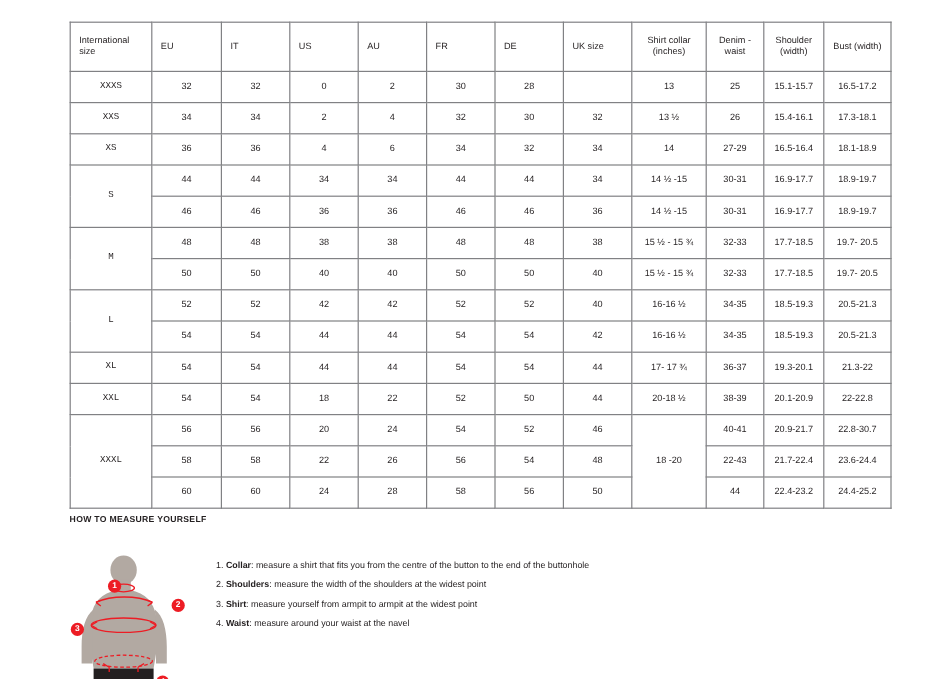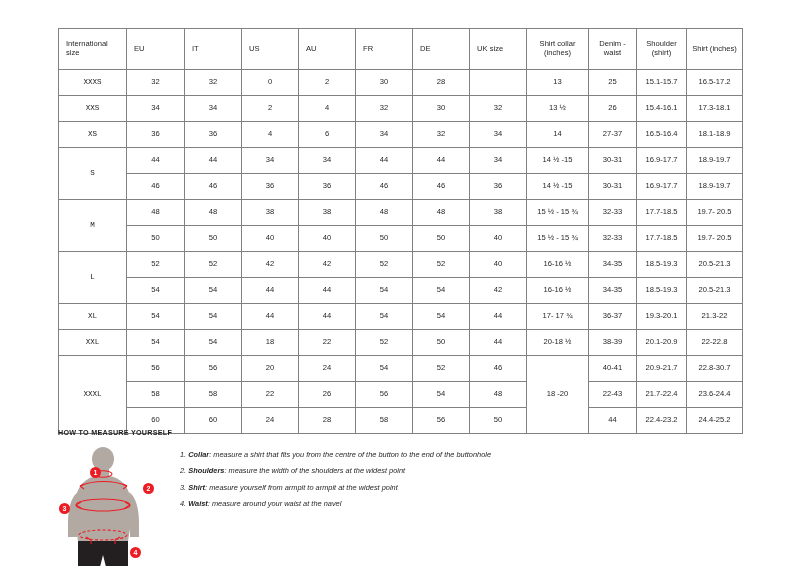--- a/index.html
+++ b/index.html
@@ -18,21 +18,21 @@
   #page {
     position: relative;
     width: 787px;
     height: 566px;
   }
 
   
   #size-table-wrap {
     position: absolute;
     left: 58px;
-    top: 28px;
+    top: 18px;
     width: 672px;
   }
   table.size-table {
     border-collapse: collapse;
     width: 672px;
     table-layout: fixed;
   }
   table.size-table td,
   table.size-table th {
     border: 1px solid #808184;
@@ -76,21 +76,21 @@
     position: absolute;
     left: 58px;
     top: 428px;
     width: 700px;
   }
   #measure-title {
     font-size: 7.2px;
     font-weight: bold;
     letter-spacing: 0.25px;
     color: #231f20;
-    margin-bottom: 8px;
+    margin-bottom: 24px;
   }
   #measure-body {
     position: relative;
     display: flex;
     align-items: flex-start;
   }
   #figure-box {
     position: relative;
     width: 110px;
     height: 130px;
@@ -98,21 +98,20 @@
   }
   #instructions {
     margin-left: 12px;
     margin-top: 6px;
   }
   .instr {
     font-size: 7.4px;
     line-height: 1.0;
     margin-bottom: 9px;
     color: #231f20;
-    font-style: italic;
   }
   .instr b { font-weight: bold; }
 
   
   .fig-svg { position: absolute; left: 0; top: 0; }
 
   .bullet {
     position: absolute;
     width: 11px;
     height: 11px;
@@ -155,22 +154,22 @@
           <th class="pad-left">International size</th>
           <th class="pad-left">EU</th>
           <th class="pad-left">IT</th>
           <th class="pad-left">US</th>
           <th class="pad-left">AU</th>
           <th class="pad-left">FR</th>
           <th class="pad-left">DE</th>
           <th class="pad-left">UK size</th>
           <th>Shirt collar (inches)</th>
           <th>Denim - waist</th>
-          <th>Shoulder (shirt)</th>
-          <th>Shirt (inches)</th>
+          <th>Shoulder (width)</th>
+          <th>Bust (width)</th>
         </tr>
       </thead>
       <tbody>
 
         <tr>
           <td class="grp">XXXS</td>
           <td>32</td>
           <td>32</td>
           <td>0</td>
           <td>2</td>
@@ -201,21 +200,21 @@
         <tr>
           <td class="grp">XS</td>
           <td>36</td>
           <td>36</td>
           <td>4</td>
           <td>6</td>
           <td>34</td>
           <td>32</td>
           <td>34</td>
           <td>14</td>
-          <td>27-37</td>
+          <td>27-29</td>
           <td>16.5-16.4</td>
           <td>18.1-18.9</td>
         </tr>
 
         <tr>
           <td class="grp" rowspan="2">S</td>
           <td>44</td>
           <td>44</td>
           <td>34</td>
           <td>34</td>

